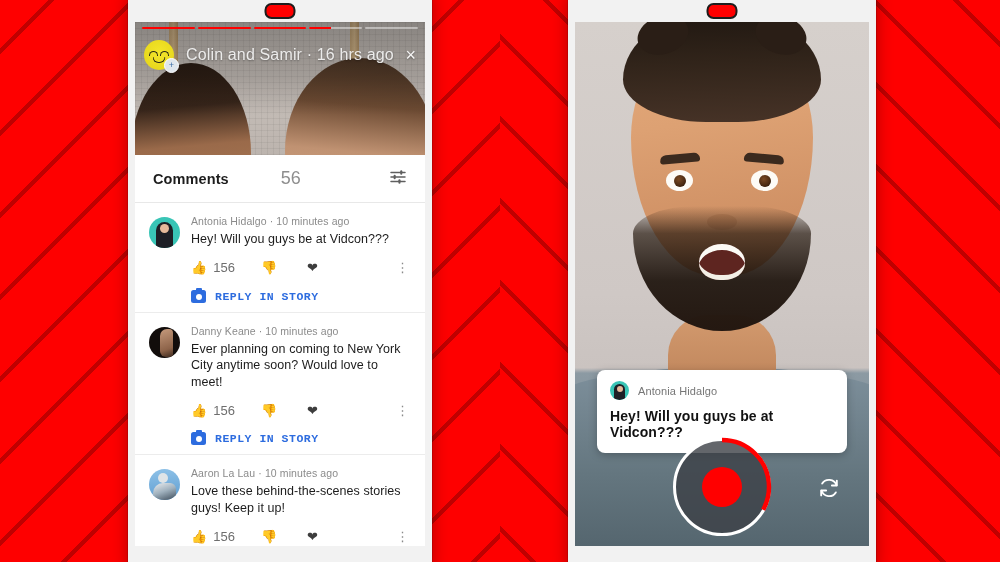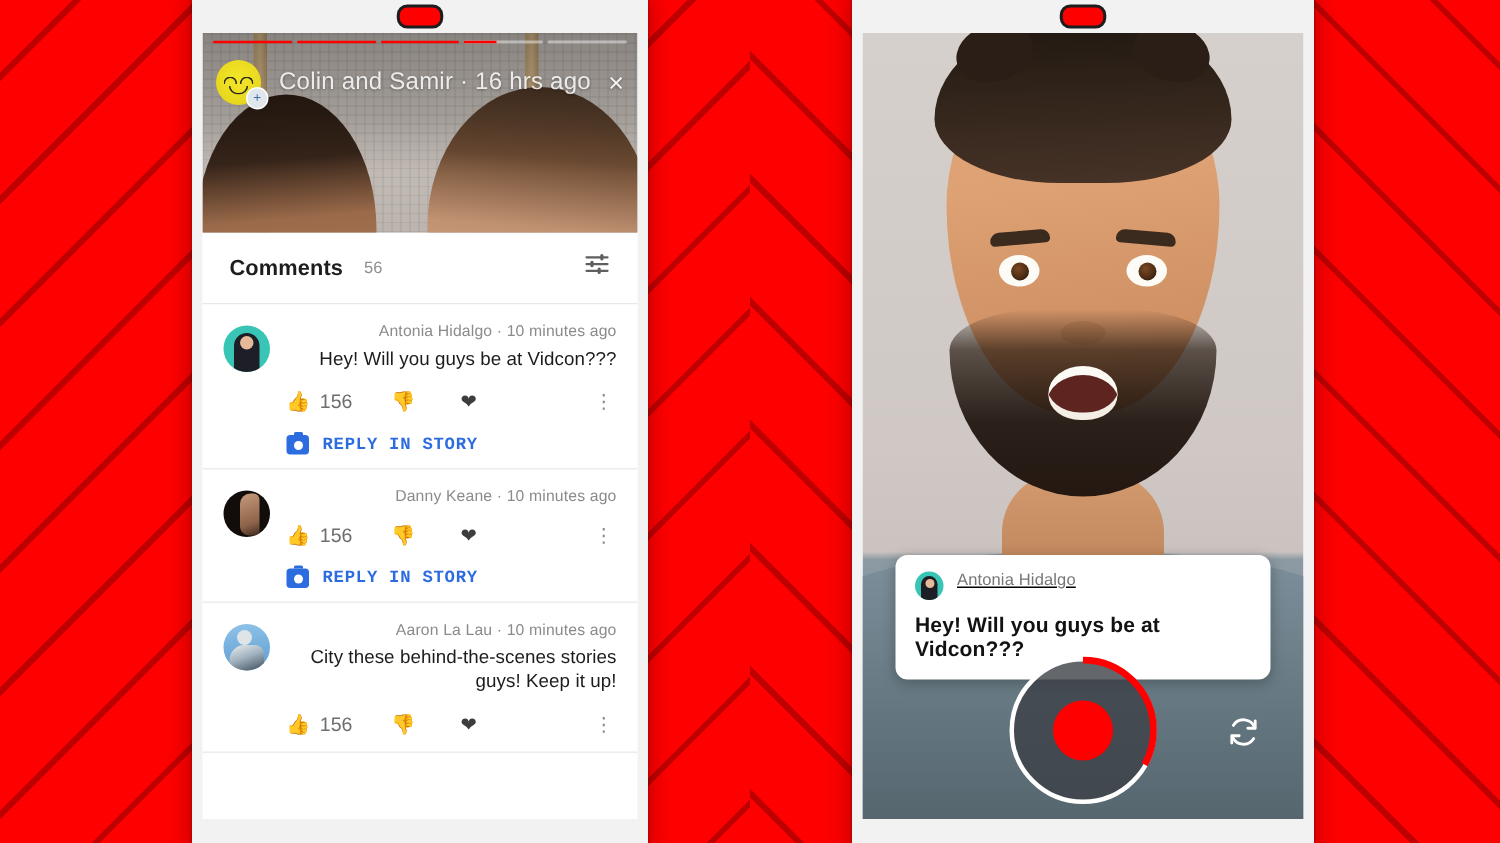--- a/index.html
+++ b/index.html
@@ -218,30 +218,31 @@
   }
 
   
   #comments-header {
     height: 47px;
     padding: 0 18px;
     display: flex;
     align-items: center;
     border-bottom: 1px solid #e8e8e8;
     background: #fff;
+    gap: 38px;
   }
   #comments-title {
     font-size: 14.5px;
     font-weight: bold;
     color: #1d1d1d;
     letter-spacing: .1px;
   }
   #comments-count {
     margin-left: 14px;
-    font-size: 11px;
+    font-size: 18px;
     color: #8e8e8e;
   }
   #comments-filter {
     margin-left: auto;
     cursor: pointer;
   }
 
   
   #comment-list { background: #fff; }
   .comment {
@@ -298,21 +299,20 @@
     position: absolute;
     left: 4px; top: 14px;
     width: 23px; height: 19px;
     border-radius: 10px 6px 0 0;
     background: linear-gradient(160deg, #eceef0 0%, #9fb0bd 45%, #2e3d4c 100%);
   }
   .c-body {
     margin-left: 11px;
     flex: 1 1 auto;
     min-width: 0;
-    text-align: right;
   }
   .c-meta {
     font-size: 10.5px;
     color: #8b8b8b;
     letter-spacing: .1px;
     margin-bottom: 4px;
   }
   .c-text {
     font-size: 12.5px;
     color: #1c1c1c;
@@ -498,22 +498,22 @@
     left: 22px; right: 22px;
     top: 348px;
     background: #ffffff;
     border-radius: 8px;
     padding: 11px 13px 13px 13px;
     box-shadow: 0 2px 9px rgba(0,0,0,0.26);
     z-index: 6;
   }
   #reply-card-head {
     display: flex;
+    align-items: center;
     margin-bottom: 8px;
-    text-decoration: underline;
   }
   #reply-card-avatar {
     width: 19px; height: 19px;
     border-radius: 50%;
     background: #39c5b6;
     position: relative;
     overflow: hidden;
     flex: 0 0 auto;
   }
   #reply-card-avatar::before {
@@ -679,20 +679,21 @@
             <span class="cam"></span>
             <span class="lbl">REPLY IN STORY</span>
           </div>
         </div>
       </div>
 
       <div class="comment">
         <div class="c-avatar av-danny"></div>
         <div class="c-body">
           <div class="c-meta">Danny Keane · 10 minutes ago</div>
+          <div class="c-text">Ever planning on coming to New York City anytime soon? Would love to meet!</div>
           <div class="c-actions">
             <span class="act act-like">
               <span class="glyph">👍</span>
               <span class="cnt">156</span>
             </span>
             <span class="act act-dislike">
               <span class="glyph">👎</span>
             </span>
             <span class="act act-heart">
               <span class="glyph">❤</span>
@@ -703,21 +704,21 @@
             <span class="cam"></span>
             <span class="lbl">REPLY IN STORY</span>
           </div>
         </div>
       </div>
 
       <div class="comment">
         <div class="c-avatar av-aaron"></div>
         <div class="c-body">
           <div class="c-meta">Aaron La Lau · 10 minutes ago</div>
-          <div class="c-text">City these behind-the-scenes stories guys! Keep it up!</div>
+          <div class="c-text">Love these behind-the-scenes stories guys! Keep it up!</div>
           <div class="c-actions">
             <span class="act act-like">
               <span class="glyph">👍</span>
               <span class="cnt">156</span>
             </span>
             <span class="act act-dislike">
               <span class="glyph">👎</span>
             </span>
             <span class="act act-heart">
               <span class="glyph">❤</span>

